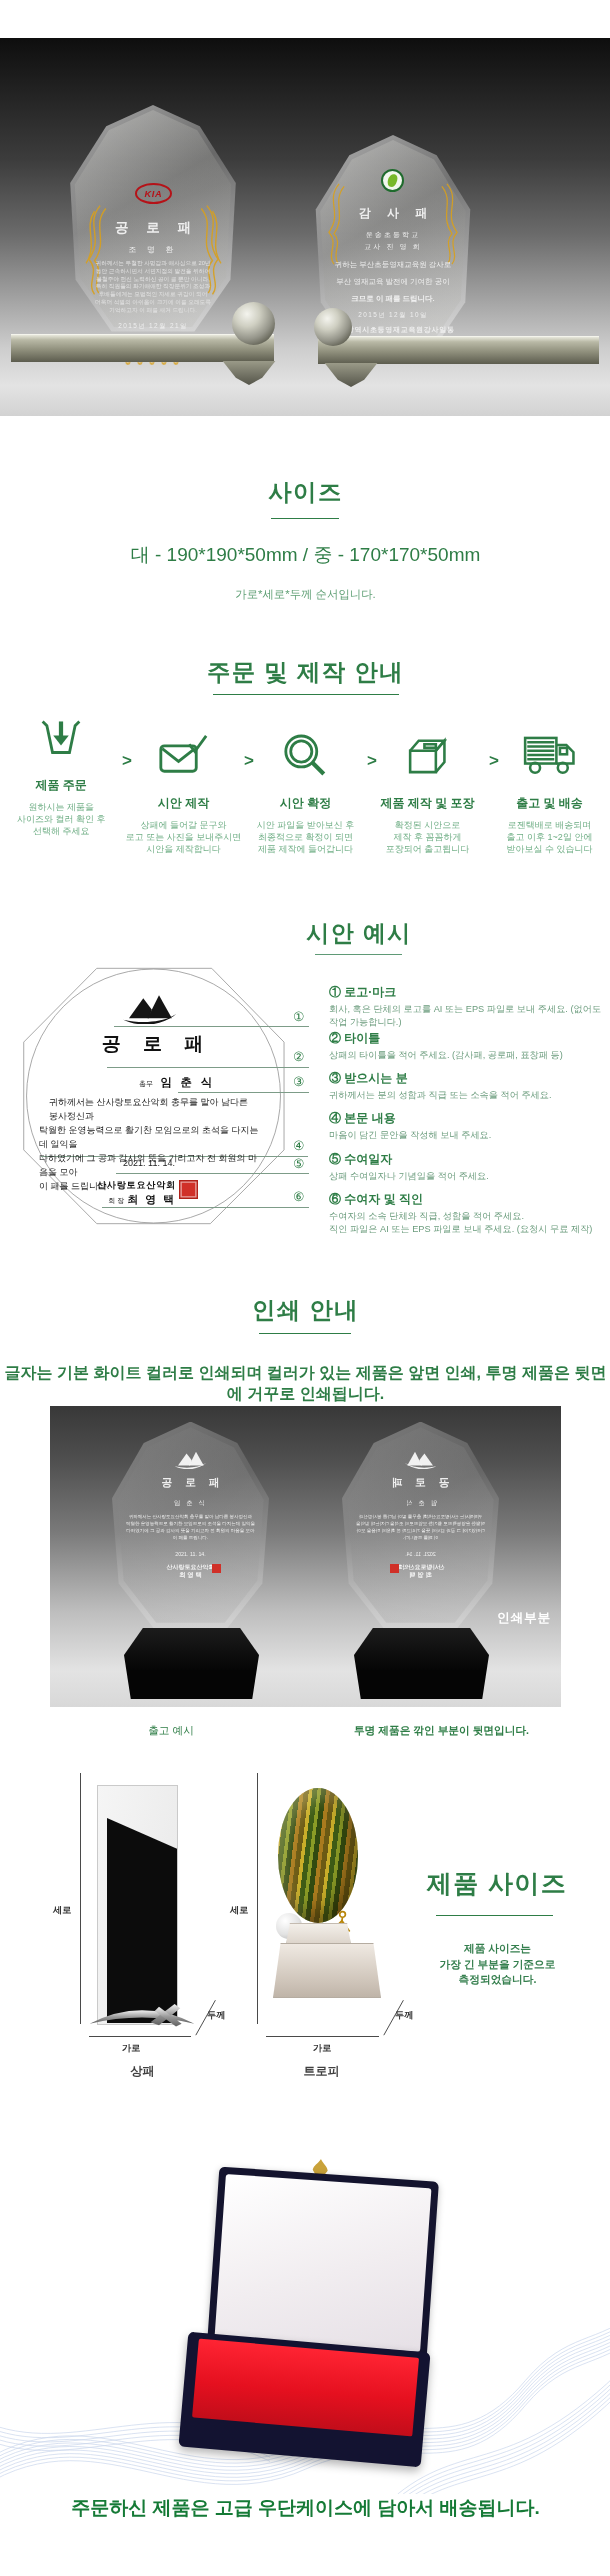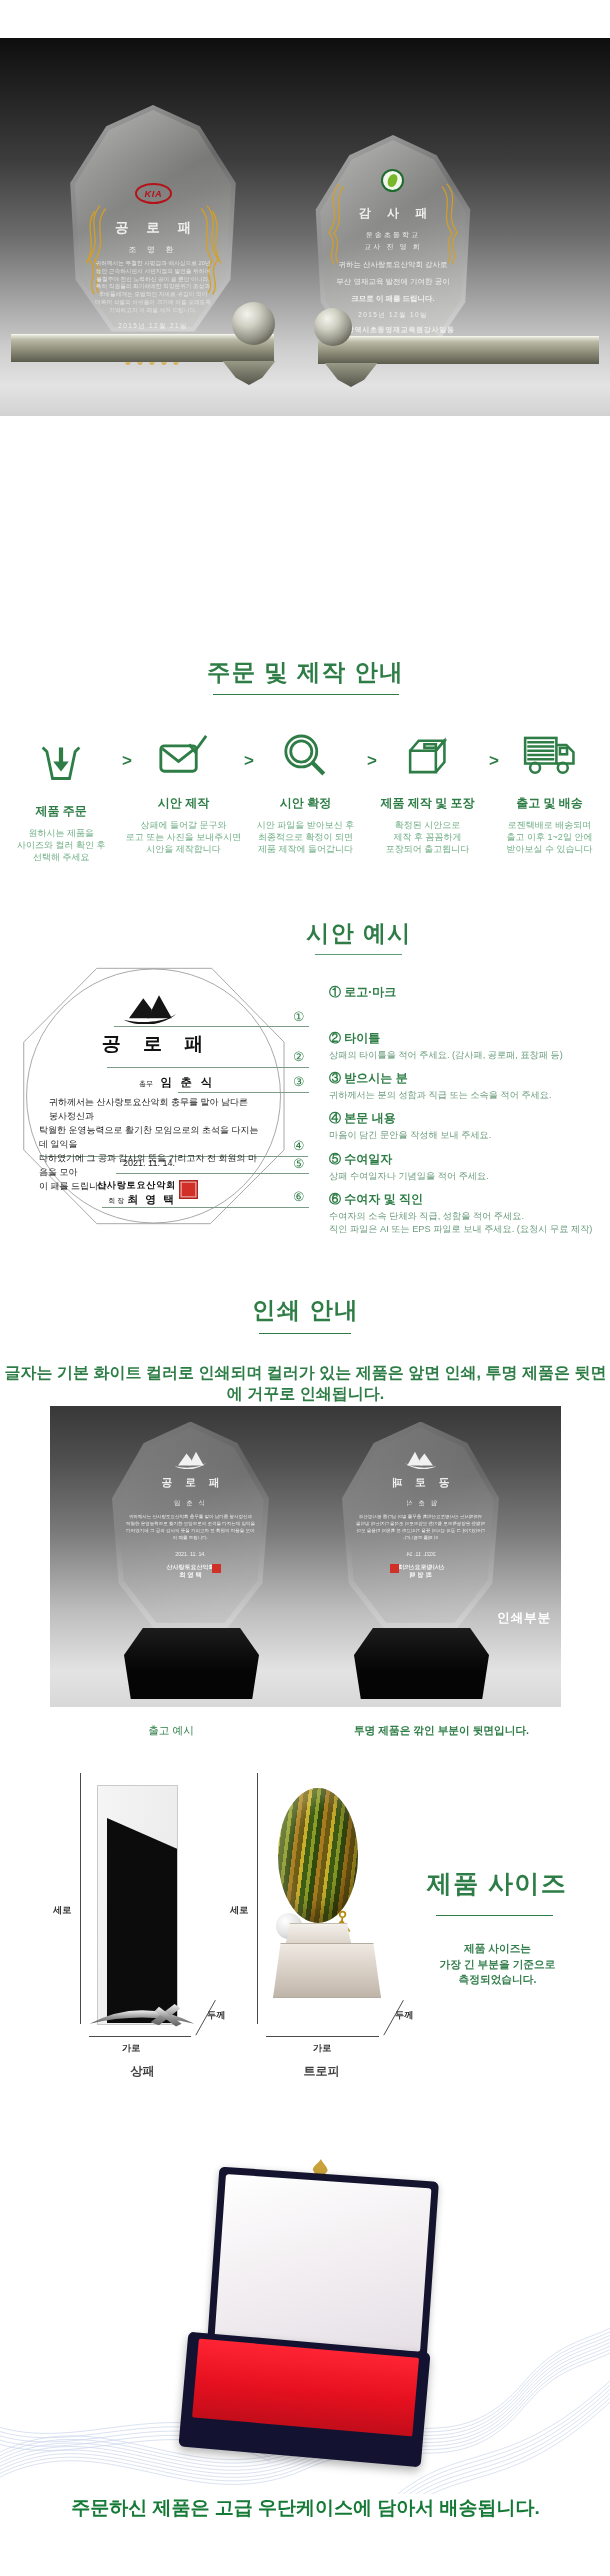--- a/index.html
+++ b/index.html
@@ -132,42 +132,48 @@
       </svg>
       <svg class="abs" style="left:129px; top:47px; transform:scaleX(-1);" width="28" height="84" viewBox="0 0 44 130">
         <g stroke="#d8a01d" stroke-width="2" fill="none" opacity="0.9">
           <path d="M30,2 C8,28 36,48 14,78 C30,96 10,112 22,128"></path>
           <path d="M38,6 C18,30 42,52 22,80 C36,96 18,112 28,126"></path>
         </g>
       </svg>
       <div class="hero-txt" style="top:70px; font-size:12px; font-weight:bold; letter-spacing:6.4px; text-indent:6.4px;">감 사 패</div>
       <div class="hero-txt" style="top:95px; font-size:7px; letter-spacing:2.1px;">운송초등학교</div>
       <div class="hero-txt" style="top:107px; font-size:7px; letter-spacing:2.1px;">교사 진 영 희</div>
-      <div class="hero-txt" style="top:125px; font-size:7.5px;">귀하는 산사랑토요산악회 강사로</div>
+      <div class="hero-txt" style="top:125px; font-size:7.5px;">귀하는 부산초등영재교육원 강사로</div>
       <div class="hero-txt" style="top:142px; font-size:7.5px;">부산 영재교육 발전에 기여한 공이</div>
       <div class="hero-txt" style="top:159px; font-size:7.5px;font-weight:bold;">크므로 이 패를 드립니다.</div>
       <div class="hero-txt" style="top:176px; font-size:6.4px; letter-spacing:1.4px;">2015년 12월 10일</div>
       <div class="hero-txt" style="top:190px; font-size:7px; font-weight:bold; letter-spacing:0.7px;">부산광역시초등영재교육원강사일동</div>
       <div class="hero-txt gold" style="top:205px; font-size:7px; letter-spacing:2.1px;">❁ ❁ ❁ ❁ ❁</div>
     </div>
 
     <div class="base-bar" style="left:11.4px; top:296px; width:263px;"></div>
     <div class="base-foot" style="left:219px; top:323px; width:60px;"></div>
     <div class="base-bar" style="left:318px; top:298px; width:281px;"></div>
     <div class="base-foot" style="left:321px; top:325px; width:60px;"></div>
     <div class="ball" style="left:232px; top:264px; width:43px; height:43px;"></div>
     <div class="ball" style="left:314px; top:270px; width:38px; height:38px;"></div>
   </section>
 
+  <section class="abs" style="left:0; top:416px; width:611px; height:224px;">
+    <div class="sec-title" style="top:60px; font-size:23.4px;">사이즈</div>
+    <div class="g-line" style="left:271px; top:102px; width:68px;"></div>
+    <div class="abs ctr" style="top:126px; width:611px; font-size:19px; font-weight:500; color:#2e7d46;">대 - 190*190*50mm / 중 - 170*170*50mm</div>
+    <div class="abs ctr" style="top:171px; width:611px; font-size:11.4px; color:#5e9f74;">가로*세로*두께 순서입니다.</div>
+  </section>
 
   <section class="abs" style="left:0; top:639px; width:611px; height:270px;">
     <div class="sec-title" style="top:17px; font-size:23.4px;">주문 및 제작 안내</div>
     <div class="g-line" style="left:213px; top:55px; width:186px;"></div>
 
-    <div class="step" style="left:0.7px; top:102px;">
+    <div class="step" style="left:0.7px; top:76px;">
       <svg width="48" height="44" viewBox="0 0 68 52">
         <g stroke="#2e7d46" stroke-width="4" fill="none">
           <path d="M8,4 L14,10 L22,48 H46 L54,10 L60,4"></path>
         </g>
         <g fill="#2e7d46">
           <rect x="31" y="4" width="6" height="22"></rect>
           <polygon points="23,24 45,24 34,38"></polygon>
         </g>
       </svg>
       <div class="step-label" style="margin-top:15.6px;">제품 주문</div>
@@ -299,20 +305,21 @@
     <div class="abs" style="left:91px; top:270px; width:85px; text-align:right;">
       <div style="font-size:9.2px; font-weight:bold; color:#111; letter-spacing:0.7px;">산사랑토요산악회</div>
       <div style="margin-top:1.4px;">
         <span style="font-size:7px; color:#222;">회 장</span>
         <span style="font-size:10.7px; font-weight:bold; color:#111; letter-spacing:2.1px;">최 영 택</span>
       </div>
     </div>
     <div class="abs" style="left:179px; top:271px; width:19px; height:19px; background:#d03028; box-shadow:inset 0 0 0 1.4px #b02018, inset 0 0 0 2.8px rgba(255,255,255,.55);"></div>
 
     <div class="anno-h" style="top:75px;">① 로고·마크</div>
+    <div class="anno-d" style="top:94px;">회사, 혹은 단체의 로고를 AI 또는 EPS 파일로 보내 주세요. (없어도 작업 가능합니다.)</div>
     <div class="anno-h" style="top:121px;">② 타이틀</div>
     <div class="anno-d" style="top:140px;">상패의 타이틀을 적어 주세요. (감사패, 공로패, 표창패 등)</div>
     <div class="anno-h" style="top:161px;">③ 받으시는 분</div>
     <div class="anno-d" style="top:180px;">귀하께서는 분의 성함과 직급 또는 소속을 적어 주세요.</div>
     <div class="anno-h" style="top:201px;">④ 본문 내용</div>
     <div class="anno-d" style="top:220px;">마음이 담긴 문안을 작성해 보내 주세요.</div>
     <div class="anno-h" style="top:242px;">⑤ 수여일자</div>
     <div class="anno-d" style="top:261px;">상패 수여일자나 기념일을 적어 주세요.</div>
     <div class="anno-h" style="top:282px;">⑥ 수여자 및 직인</div>
     <div class="anno-d" style="top:301px;">수여자의 소속 단체와 직급, 성함을 적어 주세요.</div>

